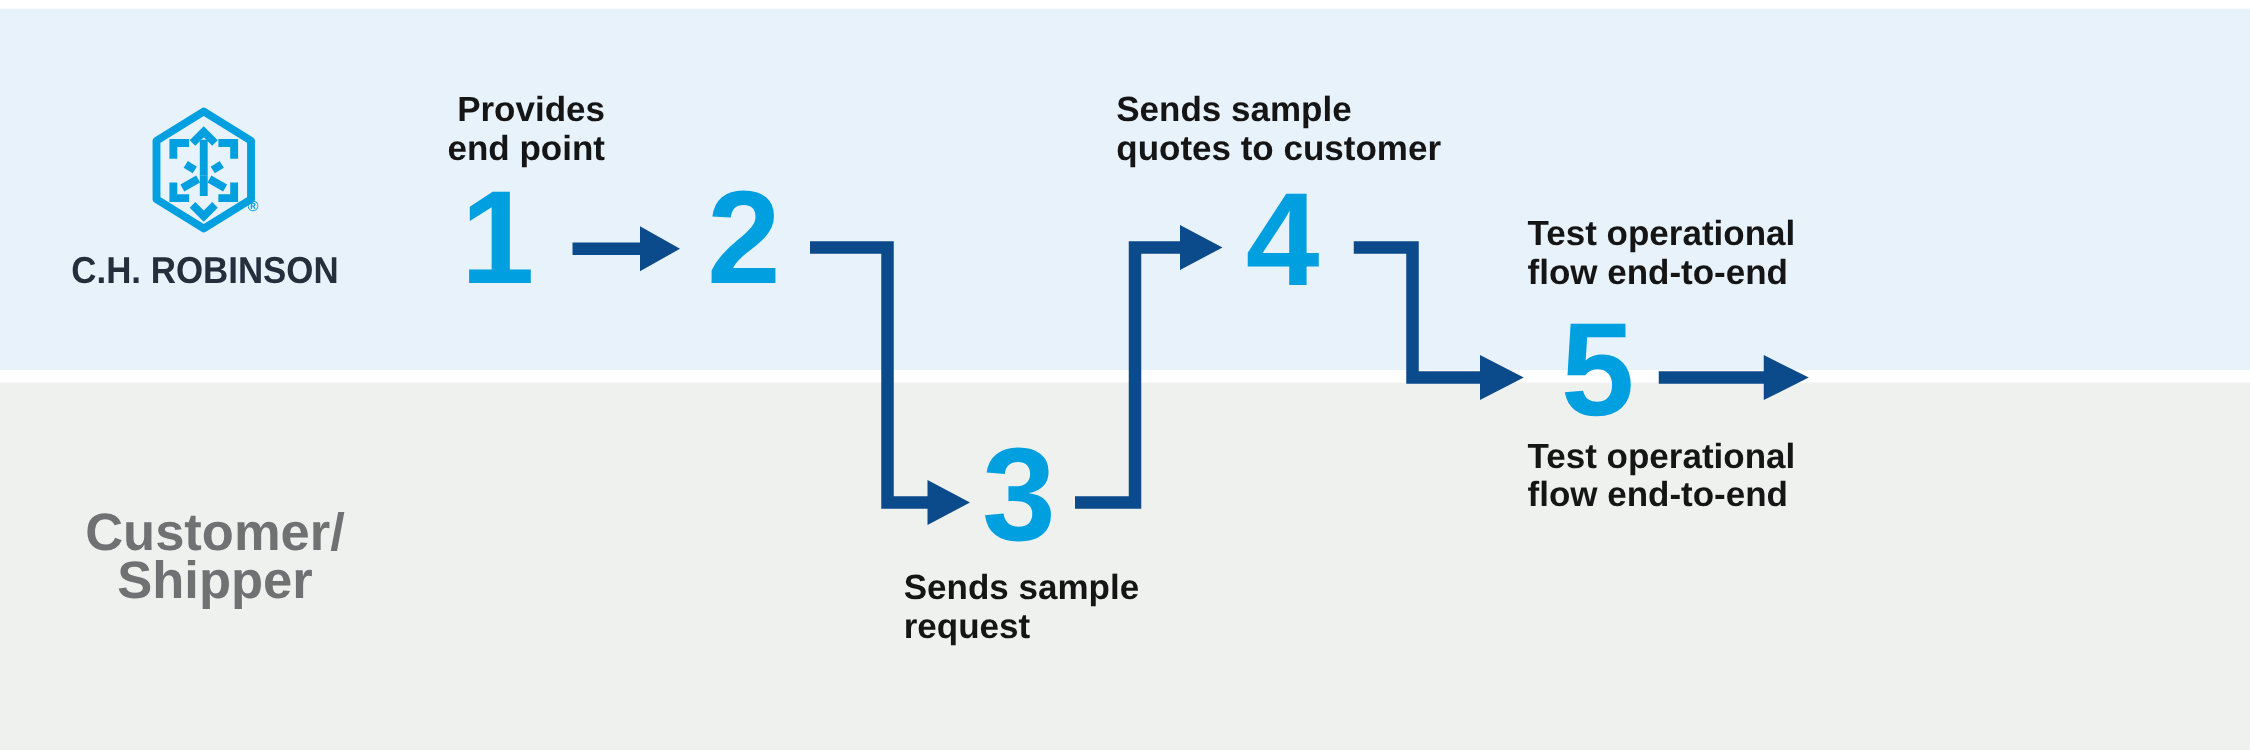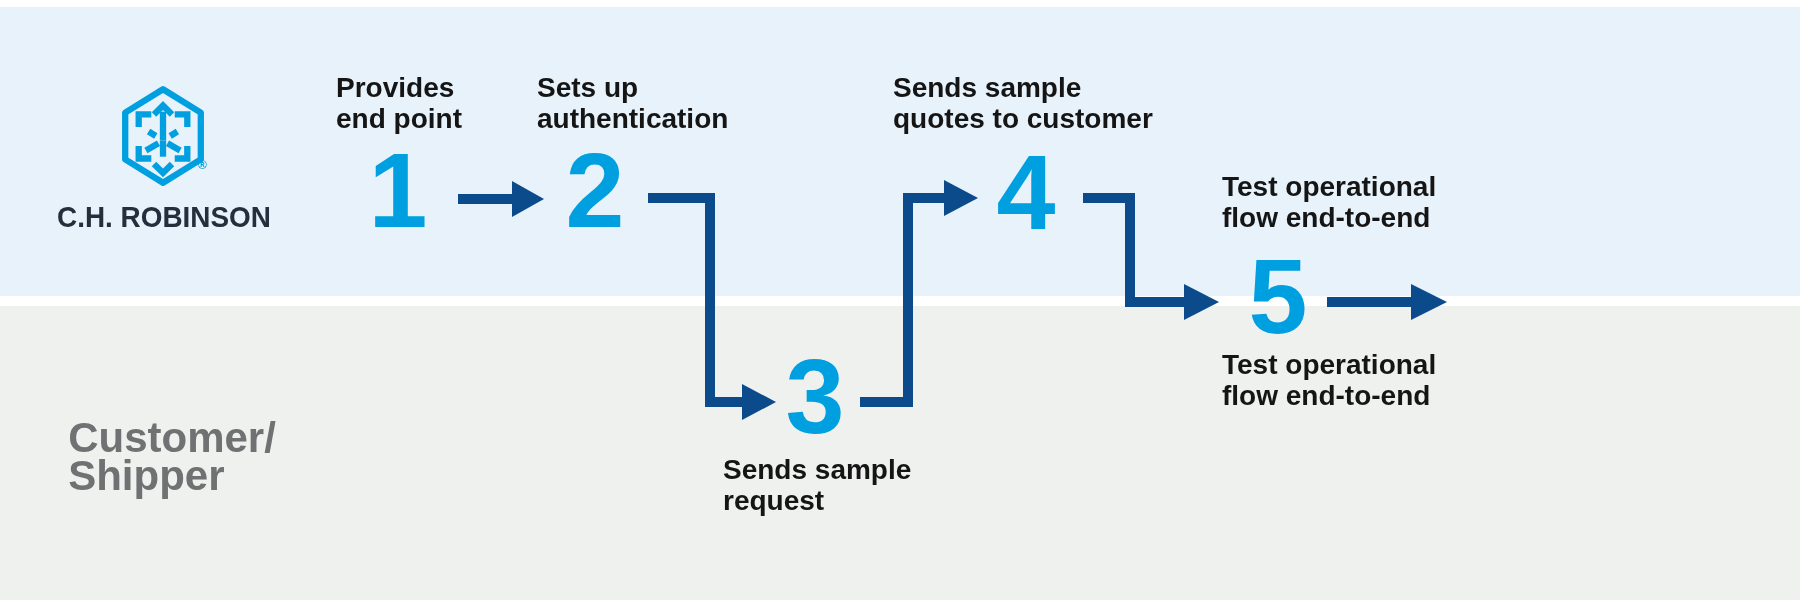--- a/index.html
+++ b/index.html
@@ -35,41 +35,41 @@
     position:absolute;left:198px;top:158px;
     font-size:12px;color:var(--brand-cyan);font-weight:bold;
   }
   .wordmark{
     position:absolute;left:57px;top:200px;
     font-size:30px;font-weight:bold;color:var(--wordmark-dark);
     letter-spacing:0px;transform:scaleX(0.93);transform-origin:left center;
     white-space:nowrap;
   }
   .customer-label{
-    position:absolute;left:172px;top:419px;transform:translateX(-50%);
+    position:absolute;left:172px;top:407px;transform:translateX(-50%);
     font-size:42px;line-height:38px;font-weight:bold;
-    color:var(--customer-gray);text-align:left;white-space:pre-line;
+    color:var(--customer-gray);text-align:center;white-space:pre-line;
   }
   .step-label{
     position:absolute;
     font-size:28px;line-height:31px;font-weight:bold;
     color:var(--label-black);white-space:pre-line;
   }
   .step-number{
     position:absolute;transform:translateX(-50%);
     font-size:106px;line-height:106px;font-weight:bold;
     color:var(--brand-cyan);
   }
   .golive{
     position:absolute;left:1508px;top:197px;
     font-size:106px;line-height:106px;font-weight:bold;
     color:var(--golive-navy);white-space:pre-line;
   }
   
-  .label-1{left:336px;top:72px;}
+  .label-1{left:358px;top:72px;text-align:right;}
   .label-2{left:537px;top:72px;}
   .label-3{left:723px;top:454px;}
   .label-4{left:893px;top:72px;}
   .label-5t{left:1222px;top:171px;}
   .label-5b{left:1222px;top:349px;}
   .num-1{left:398px;top:137px;}
   .num-2{left:595px;top:137px;}
   .num-3{left:815px;top:343px;}
   .num-4{left:1026px;top:139px;}
   .num-5{left:1278px;top:243px;}
@@ -130,22 +130,20 @@
     </svg>
   </div>
   <span class="reg-mark">®</span>
   <div class="wordmark">C.H. ROBINSON</div>
 
   <div class="customer-label">Customer/
 Shipper</div>
 
   <div class="step-label label-1">Provides
 end point</div>
-  <div class="step-label label-2">Sets up
-authentication</div>
   <div class="step-label label-3">Sends sample
 request</div>
   <div class="step-label label-4">Sends sample
 quotes to customer</div>
   <div class="step-label label-5t">Test operational
 flow end-to-end</div>
   <div class="step-label label-5b">Test operational
 flow end-to-end</div>
 
   <div class="step-number num-1">1</div>

